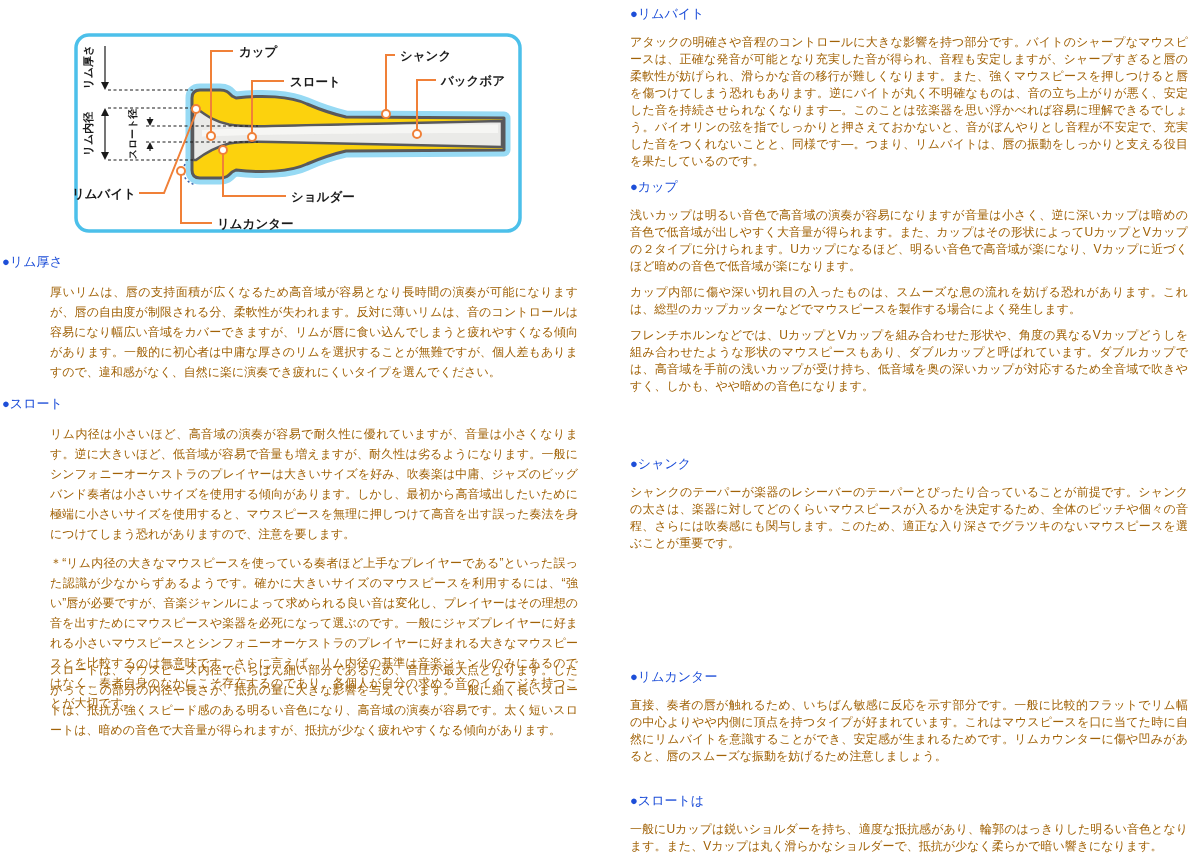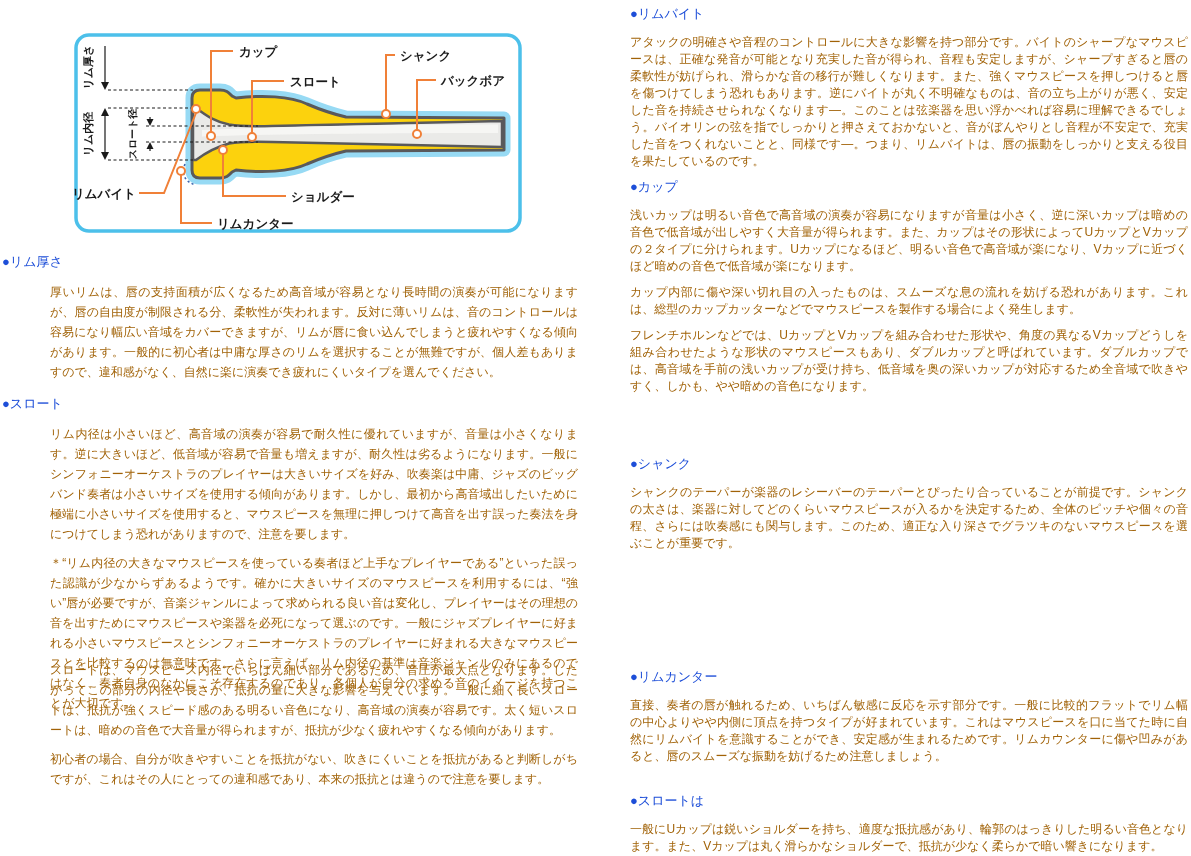--- a/index.html
+++ b/index.html
@@ -108,21 +108,20 @@
   </section>
 
   <section class="sec" style="top:396px">
     <h3>●スロート</h3>
     <p>リム内径は小さいほど、高音域の演奏が容易で耐久性に優れていますが、音量は小さくなります。逆に大きいほど、低音域が容易で音量も増えますが、耐久性は劣るようになります。一般にシンフォニーオーケストラのプレイヤーは大きいサイズを好み、吹奏楽は中庸、ジャズのビッグバンド奏者は小さいサイズを使用する傾向があります。しかし、最初から高音域出したいために極端に小さいサイズを使用すると、マウスピースを無理に押しつけて高音を出す誤った奏法を身につけてしまう恐れがありますので、注意を要します。</p>
     <p>＊“リム内径の大きなマウスピースを使っている奏者ほど上手なプレイヤーである”といった誤った認識が少なからずあるようです。確かに大きいサイズのマウスピースを利用するには、“強い”唇が必要ですが、音楽ジャンルによって求められる良い音は変化し、プレイヤーはその理想の音を出すためにマウスピースや楽器を必死になって選ぶのです。一般にジャズプレイヤーに好まれる小さいマウスピースとシンフォニーオーケストラのプレイヤーに好まれる大きなマウスピースとを比較するのは無意味です。さらに言えば、リム内径の基準は音楽ジャンルのみにあるのではなく、奏者自身のなかにこそ存在するのであり、各個人が自分の求める音のイメージを持つことが大切です。</p>
   </section>
 
   <section class="sec" style="top:660px">
     <p>スロートは、マウスピース内径でいちばん細い部分であるため、音圧が最大点となります。したがってこの部分の内径や長さが、抵抗の量に大きな影響を与えています。一般に細く長いスロートは、抵抗が強くスピード感のある明るい音色になり、高音域の演奏が容易です。太く短いスロートは、暗めの音色で大音量が得られますが、抵抗が少なく疲れやすくなる傾向があります。</p>
-    <p>初心者の場合、自分が吹きやすいことを抵抗がない、吹きにくいことを抵抗があると判断しがちですが、これはその人にとっての違和感であり、本来の抵抗とは違うので注意を要します。</p>
   </section>
 </div>
 
 <div class="col col-right">
 
   <section class="sec" style="top:6px">
     <h3>●リムバイト</h3>
     <p>アタックの明確さや音程のコントロールに大きな影響を持つ部分です。バイトのシャープなマウスピースは、正確な発音が可能となり充実した音が得られ、音程も安定しますが、シャープすぎると唇の柔軟性が妨げられ、滑らかな音の移行が難しくなります。また、強くマウスピースを押しつけると唇を傷つけてしまう恐れもあります。逆にバイトが丸く不明確なものは、音の立ち上がりが悪く、安定した音を持続させられなくなります―。このことは弦楽器を思い浮かべれば容易に理解できるでしょう。バイオリンの弦を指でしっかりと押さえておかないと、音がぼんやりとし音程が不安定で、充実した音をつくれないことと、同様です―。つまり、リムバイトは、唇の振動をしっかりと支える役目を果たしているのです。</p>
   </section>
 

